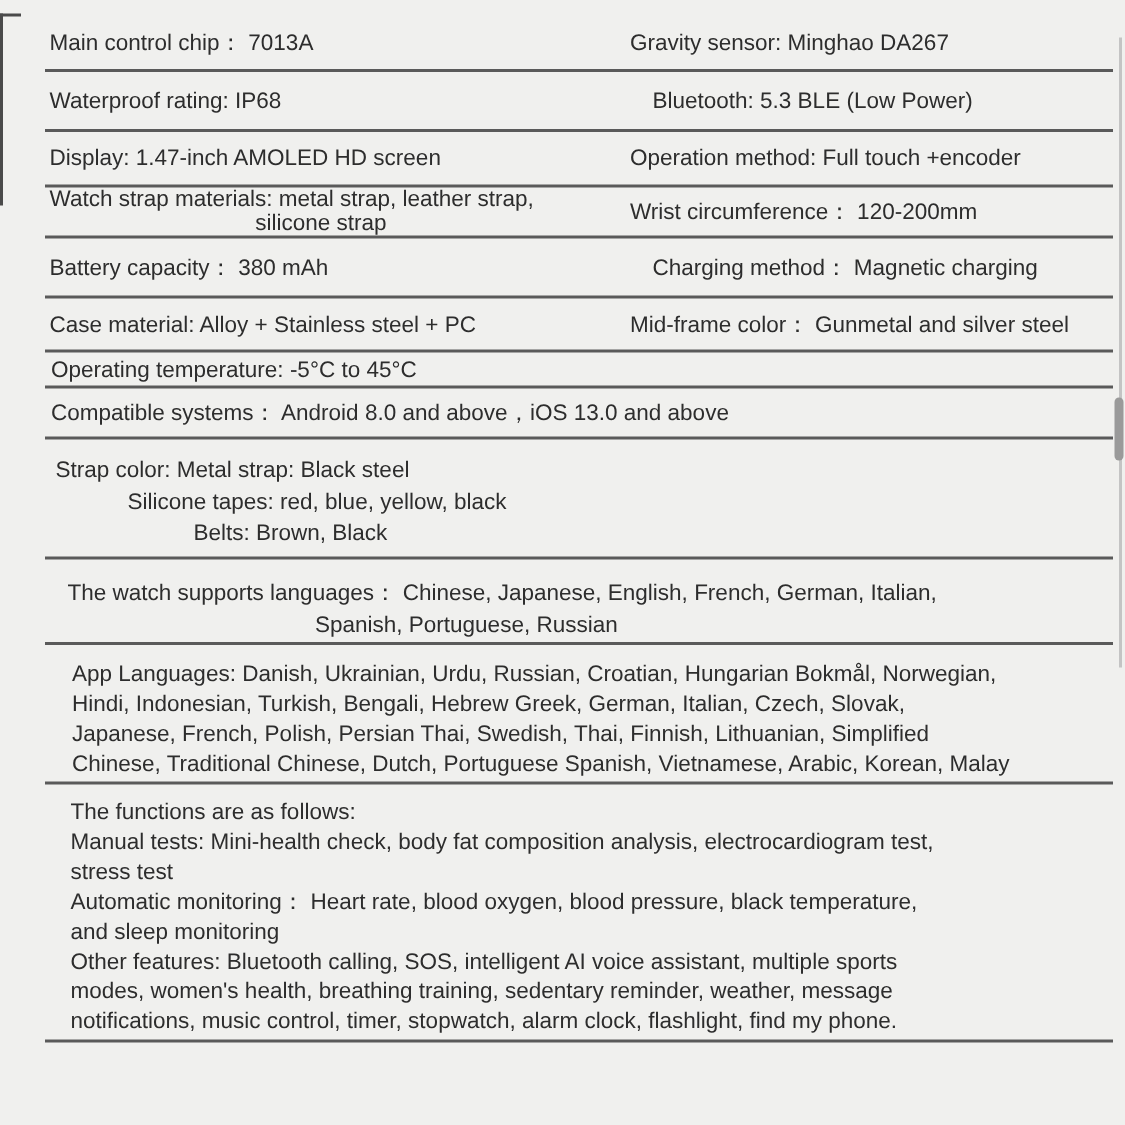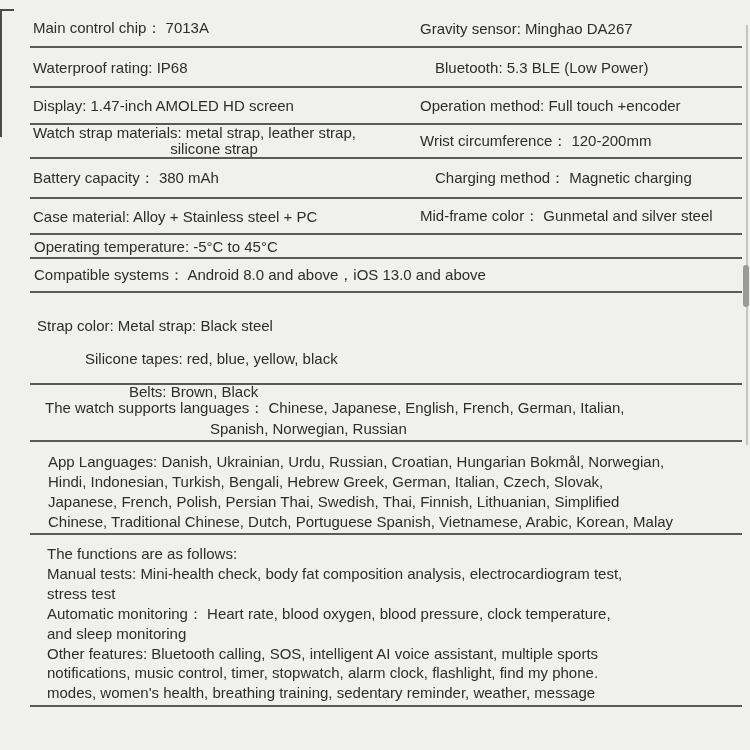--- a/index.html
+++ b/index.html
@@ -31,21 +31,21 @@
   .cell-l { width:390px; box-sizing:border-box; padding-left:3px; }
   .cell-r { flex:1; box-sizing:border-box; }
 
   .h38 { height:38px; } .h40 { height:40px;gap:15px; } .h37 { height:37px; }
   .h34 { height:34px; } .h36 { height:36px; } .h35 { height:24px; }
 
   .strapmat { line-height:16px; }
   .strapmat .l2 { text-align:center; width:362px; }
 
   .row-strapcolor { height:80px; }
-  .row-strapcolor .ln { line-height:21px;margin-top:12px; }
+  .row-strapcolor .ln { line-height:21px; }
   .row-strapcolor .ln1 { padding-top:10px; padding-left:7px; }
   .row-strapcolor .ln2 { padding-left:99px; }
   .row-strapcolor .ln3 { padding-left:55px; }
 
   .row-watchlang { height:57px; }
   .row-watchlang .ln { line-height:20.5px; }
   .row-watchlang .ln1 { padding-top:13px; padding-left:15px; }
   .row-watchlang .ln2 { padding-left:180px; }
 
   .row-applang { height:93px; }
@@ -112,39 +112,39 @@
     </div>
 
     <div class="row row-strapcolor">
       <div class="ln ln1">Strap color: Metal strap: Black steel</div>
       <div class="ln ln3">Silicone tapes: red, blue, yellow, black</div>
       <div class="ln ln2">Belts: Brown, Black</div>
     </div>
 
     <div class="row row-watchlang">
       <div class="ln ln1">The watch supports languages： Chinese, Japanese, English, French, German, Italian,</div>
-      <div class="ln ln2">Spanish, Norwegian, Russian</div>
+      <div class="ln ln2">Spanish, Portuguese, Russian</div>
     </div>
 
     <div class="row row-applang">
       <div class="ln ln1">App Languages: Danish, Ukrainian, Urdu, Russian, Croatian, Hungarian Bokmål, Norwegian,</div>
       <div class="ln">Hindi, Indonesian, Turkish, Bengali, Hebrew Greek, German, Italian, Czech, Slovak,</div>
       <div class="ln">Japanese, French, Polish, Persian Thai, Swedish, Thai, Finnish, Lithuanian, Simplified</div>
       <div class="ln">Chinese, Traditional Chinese, Dutch, Portuguese Spanish, Vietnamese, Arabic, Korean, Malay</div>
     </div>
 
     <div class="row row-functions">
       <div class="ln ln1">The functions are as follows:</div>
       <div class="ln">Manual tests: Mini-health check, body fat composition analysis, electrocardiogram test,</div>
       <div class="ln">stress test</div>
-      <div class="ln">Automatic monitoring： Heart rate, blood oxygen, blood pressure, clock temperature,</div>
+      <div class="ln">Automatic monitoring： Heart rate, blood oxygen, blood pressure, black temperature,</div>
       <div class="ln">and sleep monitoring</div>
       <div class="ln">Other features: Bluetooth calling, SOS, intelligent AI voice assistant, multiple sports</div>
+      <div class="ln">modes, women's health, breathing training, sedentary reminder, weather, message</div>
       <div class="ln">notifications, music control, timer, stopwatch, alarm clock, flashlight, find my phone.</div>
-      <div class="ln">modes, women's health, breathing training, sedentary reminder, weather, message</div>
     </div>
 
   </div>
 
   <div class="scroll-track"></div>
   <div class="scroll-thumb"></div>
 
 </div>
 
 </body></html>

